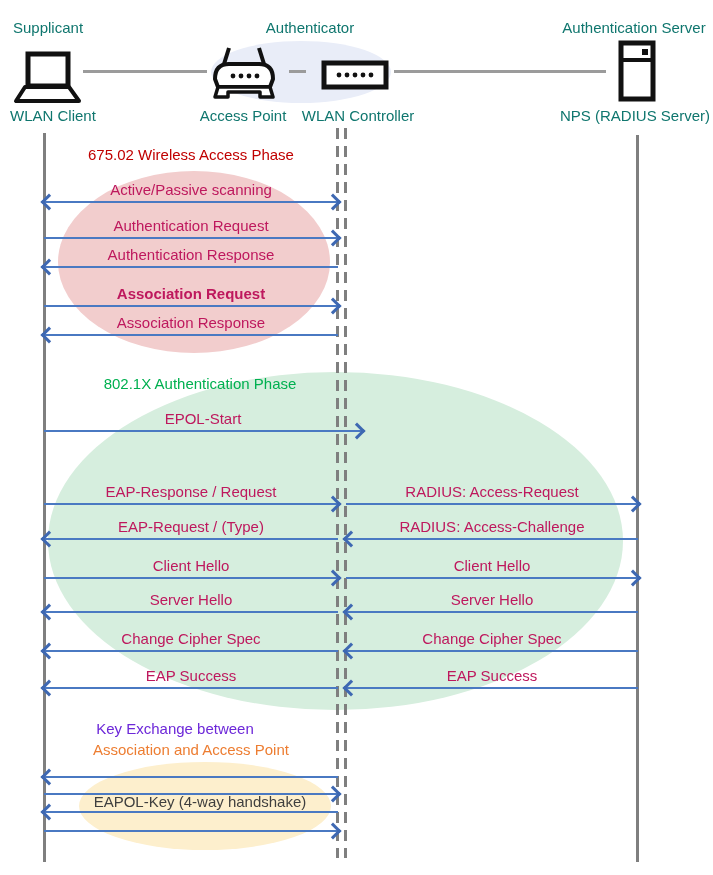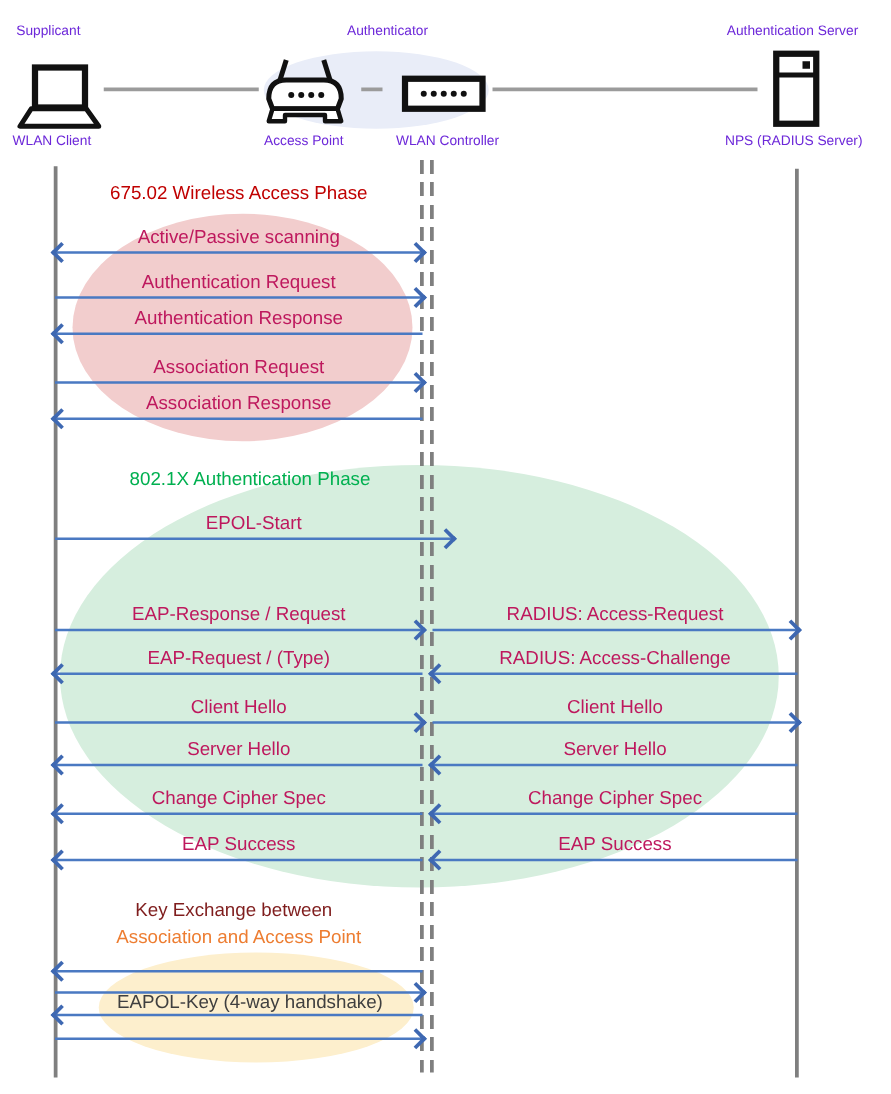--- a/index.html
+++ b/index.html
@@ -13,27 +13,27 @@
   .lifeline{position:absolute;width:3px;background:#7F7F7F;}
   .ll-left{left:43px;top:133px;height:729px;}
   .ll-right{left:636px;top:135px;height:727px;}
   .lifeline.dashed{background:repeating-linear-gradient(to bottom,#7F7F7F 0 11px,transparent 11px 18px);}
   .ll-d1{left:336px;top:128px;height:730px;}
   .ll-d2{left:344px;top:128px;height:730px;}
   .hconn{position:absolute;height:3px;background:#9B9B9B;top:70px;}
   .hc1{left:83px;width:124px;}
   .hc2{left:289px;width:17px;}
   .hc3{left:394px;width:212px;}
-  .toplabel{position:absolute;font-size:11px;color:#6d28d9;white-space:nowrap;}
+  .toplabel{position:absolute;font-size:15px;color:#0f766e;white-space:nowrap;}
   .tl-center{text-align:center;}
   .icon{position:absolute;}
   .phase-title{position:absolute;font-size:15px;text-align:center;white-space:nowrap;}
   .pt-80211{left:44px;width:294px;top:146px;color:#C00000;}
   .pt-8021x{left:50px;width:300px;top:375px;color:#00B050;}
-  .pt-key1{left:40px;width:294px;top:720px;color:#7f1d1d;}
+  .pt-key1{left:28px;width:294px;top:720px;color:#6d28d9;}
   .pt-key2{left:44px;width:294px;top:741px;color:#ED7D31;}
   .eapol-label{position:absolute;left:50px;width:300px;top:793px;text-align:center;font-size:15px;color:#3F3F3F;white-space:nowrap;}
   .messages-layer{position:absolute;left:0;top:0;width:713px;height:875px;}
   .msg{position:absolute;height:26px;}
   .span-left{left:44px;width:294px;}
   .span-right{left:346px;width:292px;}
   .msg-label{position:absolute;left:0;right:0;bottom:5px;text-align:center;font-size:15px;color:#be185d;white-space:nowrap;}
   .arrow-line{position:absolute;left:0;right:0;bottom:0;height:2px;background:#4A79C2;}
   .chev{position:absolute;width:9px;height:9px;top:-5px;}
   .chev.r{right:-1px;border-top:3px solid #3E68B2;border-right:3px solid #3E68B2;transform:rotate(45deg);}
@@ -122,21 +122,21 @@
         <div class="arrow-line">
           <i class="chev r"></i>
         </div>
       </div>
       <div class="msg span-left" style="top: 242px;">
         <div class="msg-label">Authentication Response</div>
         <div class="arrow-line">
           <i class="chev l"></i>
         </div>
       </div>
-      <div class="msg span-left" style="top: 281px;">
+      <div class="msg span-left" style="top: 281px; font-weight: bold;">
         <div class="msg-label">Association Request</div>
         <div class="arrow-line">
           <i class="chev r"></i>
         </div>
       </div>
       <div class="msg span-left" style="top: 310px;">
         <div class="msg-label">Association Response</div>
         <div class="arrow-line">
           <i class="chev l"></i>
         </div>

